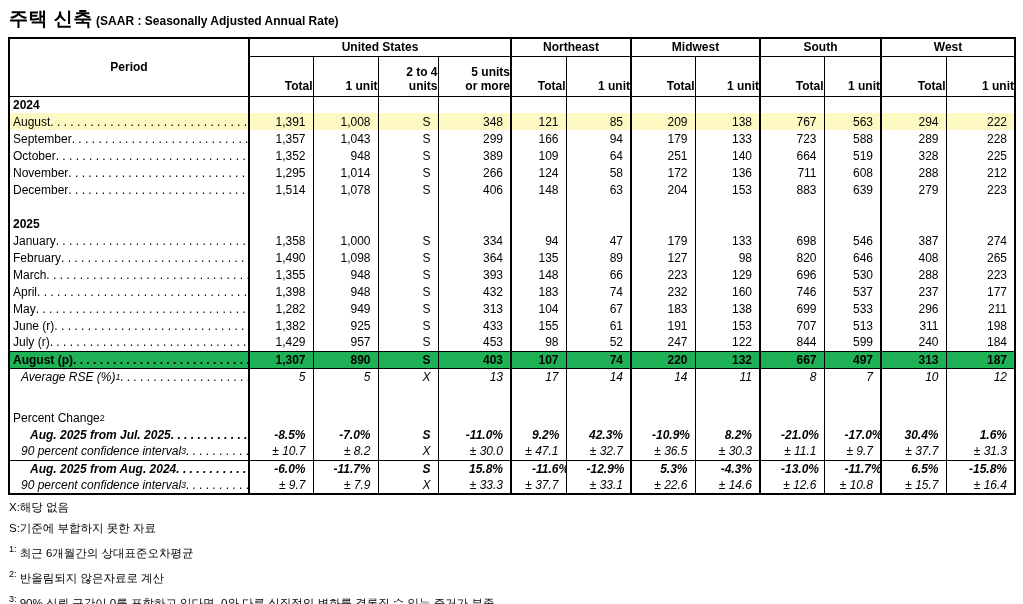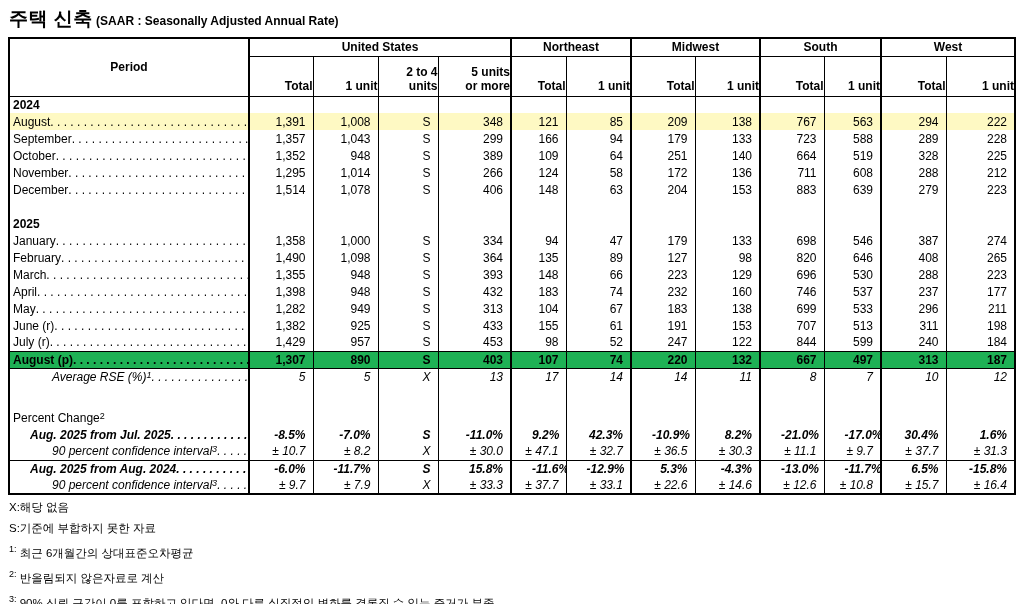--- a/index.html
+++ b/index.html
@@ -21,29 +21,29 @@
     border-bottom:1px solid #000; }
   thead tr.sub th { height:40px; font-weight:bold; text-align:right;
     vertical-align:bottom; padding-bottom:3px; line-height:14px;
     border-bottom:1px solid #000; }
   th.period-th { font-weight:bold; text-align:center; vertical-align:middle;
     border-bottom:1px solid #000; }
 
   td.lbl { text-align:left; padding-left:3px; }
   td.val { text-align:right; padding-right:7px; white-space:nowrap; }
 
-  .lblwrap { display:flex; align-items:flex-start; overflow:hidden; width:100%; }
+  .lblwrap { display:flex; align-items:center; overflow:hidden; width:100%; }
   .lblwrap .txt { white-space:nowrap; }
   .leader { flex:1 1 auto; overflow:hidden; white-space:nowrap; }
   .leader::after { content:" . . . . . . . . . . . . . . . . . . . . . . . . . . . . . . . . . . . . . . . . . . . . . . . . . . . . . . . . . . . . . . . . . . . ."; }
 
   tr.year td { font-weight:bold; }
   tr.italic td { font-style:italic; }
   tr.bold-italic td { font-style:italic; font-weight:bold;padding-left:20px; }
-  tr.indent td.lbl .lblwrap { padding-left:8px;margin-left:31px; }
+  tr.indent td.lbl .lblwrap { padding-left:8px; }
   tr.bt td { border-top:1px solid #000; }
   tr.hl-green td { border-top:1px solid #000; border-bottom:1px solid #000; font-weight:bold; }
 
   sup { font-size:9px; }
 
   .footnotes { margin:5px 0 0 1px; }
   .footnote { font-size:11.5px; line-height:15px; margin-bottom:6px; white-space:nowrap; }
   .footnote sup { font-size:9px; }
 </style>
 </head>

